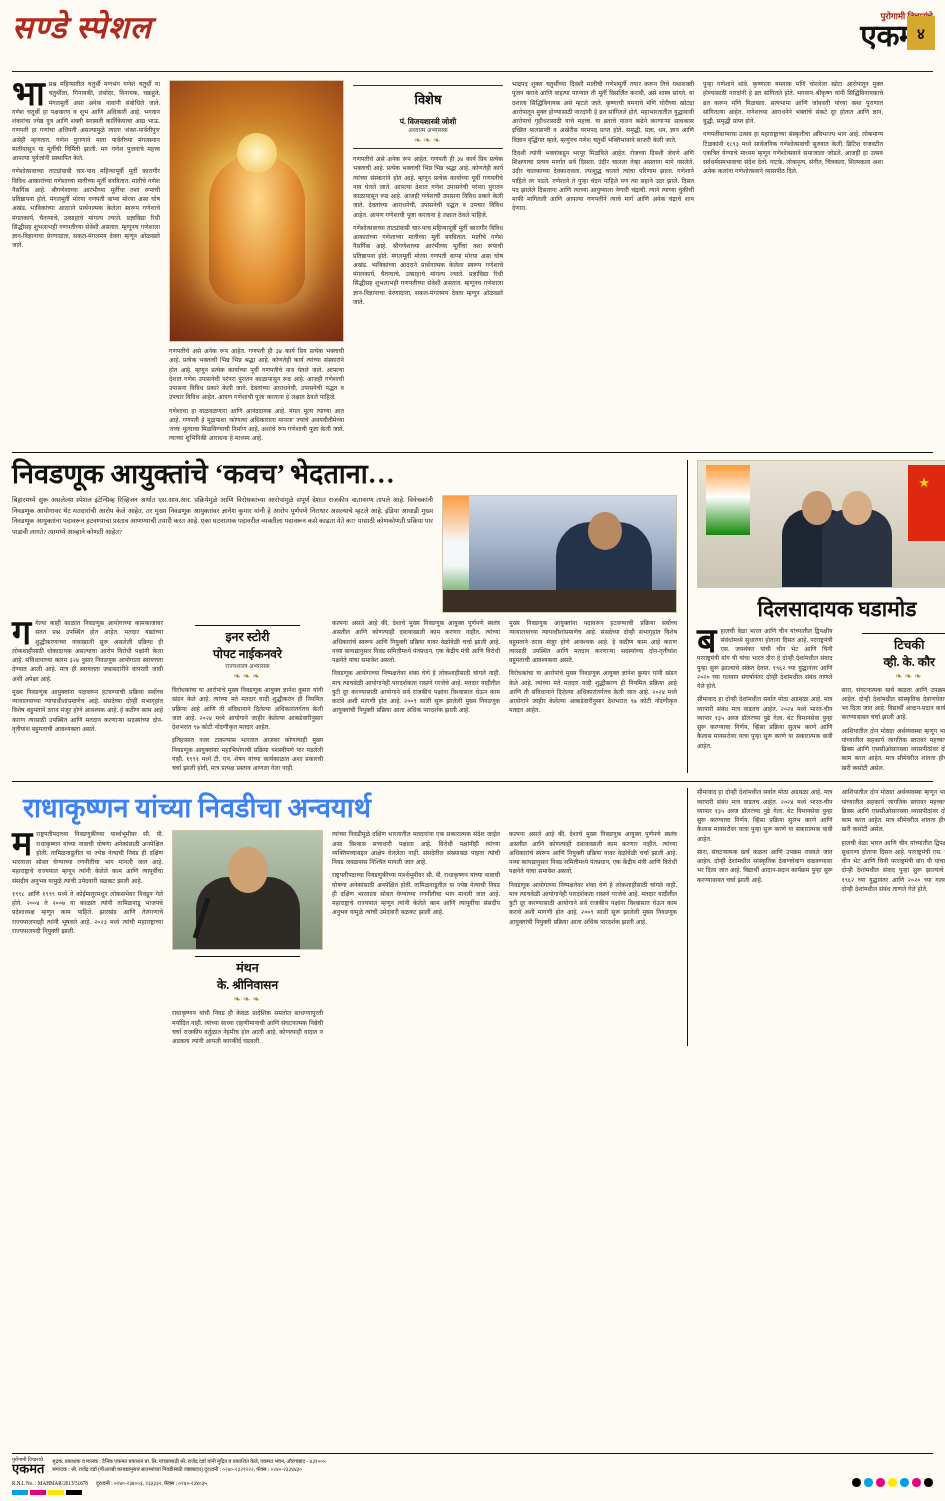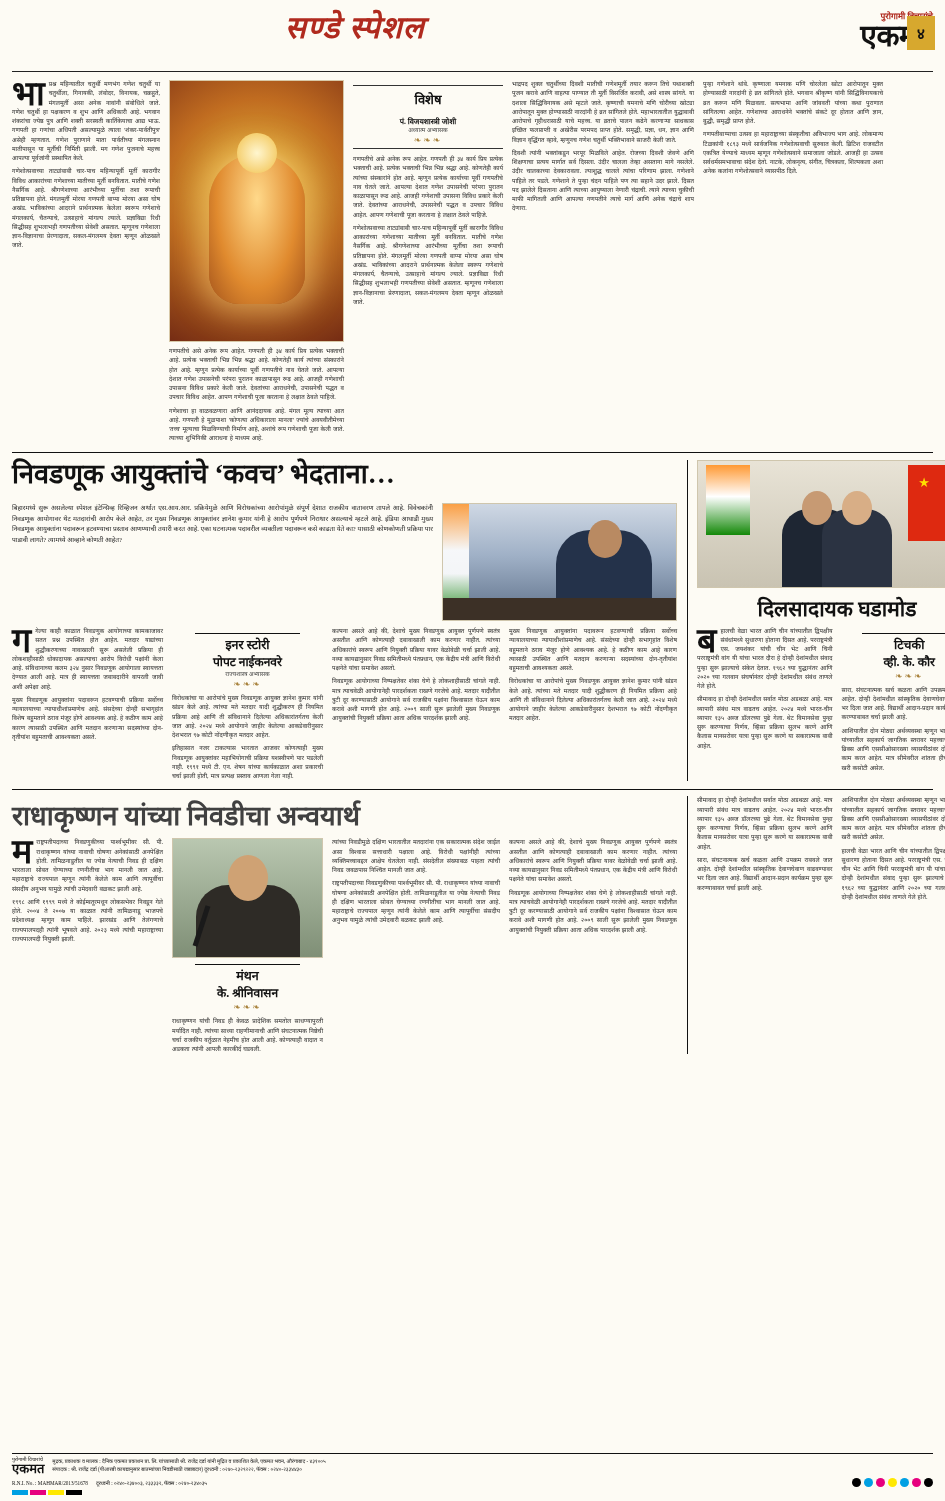--- a/index.html
+++ b/index.html
@@ -27,21 +27,21 @@
   .epaper-row { display:flex; align-items:center; gap:5px; margin-top:6px; }
   .epaper-badge {
     background:#111; color:#fff; font-size:7px; padding:2px 4px; border-radius:2px;
     font-family:"Liberation Sans", sans-serif; letter-spacing:.3px;
   }
   .globe { width:11px; height:11px; border:1.2px solid #333; border-radius:50%; position:relative; display:inline-block;}
   .globe:before{content:"";position:absolute;left:4px;top:-1px;width:2px;height:11px;border-left:1.2px solid #333;border-right:1.2px solid #333;}
   .globe:after{content:"";position:absolute;left:-1px;top:4px;width:11px;height:2px;border-top:1.2px solid #333;border-bottom:1.2px solid #333;}
   .epaper-url { font-size:9.5px; color:#111; font-family:"Liberation Serif", serif; font-weight:bold;}
 
-  .mh-center { flex:1; text-align:center; padding-top:2px; }
+  .mh-center { flex:1; text-align:left; padding-top:2px; }
   .sunday-special {
     font-family:"Liberation Serif", serif;
     font-size: 31px; font-weight:bold; color:#b02a1e; font-style:italic;
     letter-spacing:1px; line-height:1;
   }
   .mh-right { width: 235px; text-align:right; position:relative; }
   .tagline { font-size:8.5px; color:#b02a1e; font-weight:bold; font-family:"Liberation Serif",serif;}
   .logo-ekmat {
     font-family:"Liberation Serif", serif; font-size:30px; font-weight:bold;
     color:#111; line-height:1; letter-spacing:-.5px;
@@ -109,21 +109,21 @@
   .flourish { font-size:9px; color:#a8823c; letter-spacing:2px; margin-top:1px;}
 
   .divider { border-top:1px solid #111; margin:8px 0 0; }
 
   
   .sec2 { display:flex; gap:10px; padding-top:7px; }
   .s2-left { flex:1; }
   .s2-right { width: 290px; border-left:1px solid #111; padding-left:9px; }
   .s2-head {
     font-family:"Liberation Serif", serif; font-weight:bold; font-size:27px;
-    color:#111; line-height:1.1; margin-bottom:14px;
+    color:#111; line-height:1.1; margin-bottom:6px;
   }
   .s2-lead { display:flex; gap:9px; margin-bottom:6px;}
   .s2-lead-text { flex:1; font-family:"Liberation Serif",serif; font-size:6.6px; line-height:1.6; text-align:justify; color:#222;}
   .lead-img {
     width:235px; height:118px; border:1px solid #cfc6ad;
     background:linear-gradient(180deg,#cfd8e4 0%,#9fb0c6 45%,#5d6f88 100%);
     position:relative; overflow:hidden;
   }
   .lead-img .flagband{position:absolute;left:0;top:0;width:26px;height:100%;
     background:linear-gradient(180deg,#ff9933 0%,#ffffff 40%,#ffffff 60%,#138808 100%);opacity:.9;}
@@ -155,21 +155,21 @@
   .meet-img .h2{position:absolute;right:104px;bottom:62px;width:30px;height:34px;border-radius:50%;background:#d8ae86;}
 
   .s2r-head { font-family:"Liberation Serif",serif; font-weight:bold; font-size:21px; color:#111; text-align:center; margin:6px 0 5px;}
   .s2r-cols{display:flex;gap:9px;}
   .s2r-c{width:136px;}
 
   
   .sec3 { display:flex; gap:10px; padding-top:6px; }
   .s3-left { flex:1; }
   .s3-right { width:290px; border-left:1px solid #111; padding-left:9px; }
-  .s3-head { font-family:"Liberation Serif",serif; font-weight:bold; font-size:27px; color:#404040; margin-bottom:5px;}
+  .s3-head { font-family:"Liberation Serif",serif; font-weight:bold; font-size:27px; color:#3b82f6; margin-bottom:5px;margin-left:11px;}
   .s3-cols { display:flex; gap:9px; }
   .s3-c { width:151px; }
   .s3-c2 { width:168px; }
   .prof-img{
     width:100%; height:120px; border:1px solid #cfc6ad; position:relative; overflow:hidden;
     background:linear-gradient(180deg,#b9c7b0,#7f8f76);
   }
   .prof-img .body{position:absolute;left:50%;transform:translateX(-50%);bottom:0;width:104px;height:72px;background:#2e2b26;border-radius:32px 32px 0 0;}
   .prof-img .head{position:absolute;left:50%;transform:translateX(-50%);bottom:56px;width:40px;height:46px;border-radius:50%;background:#cfa274;}
   .prof-img .mic{position:absolute;left:26px;bottom:10px;width:5px;height:42px;background:#1a1a1a;transform:rotate(18deg);}

